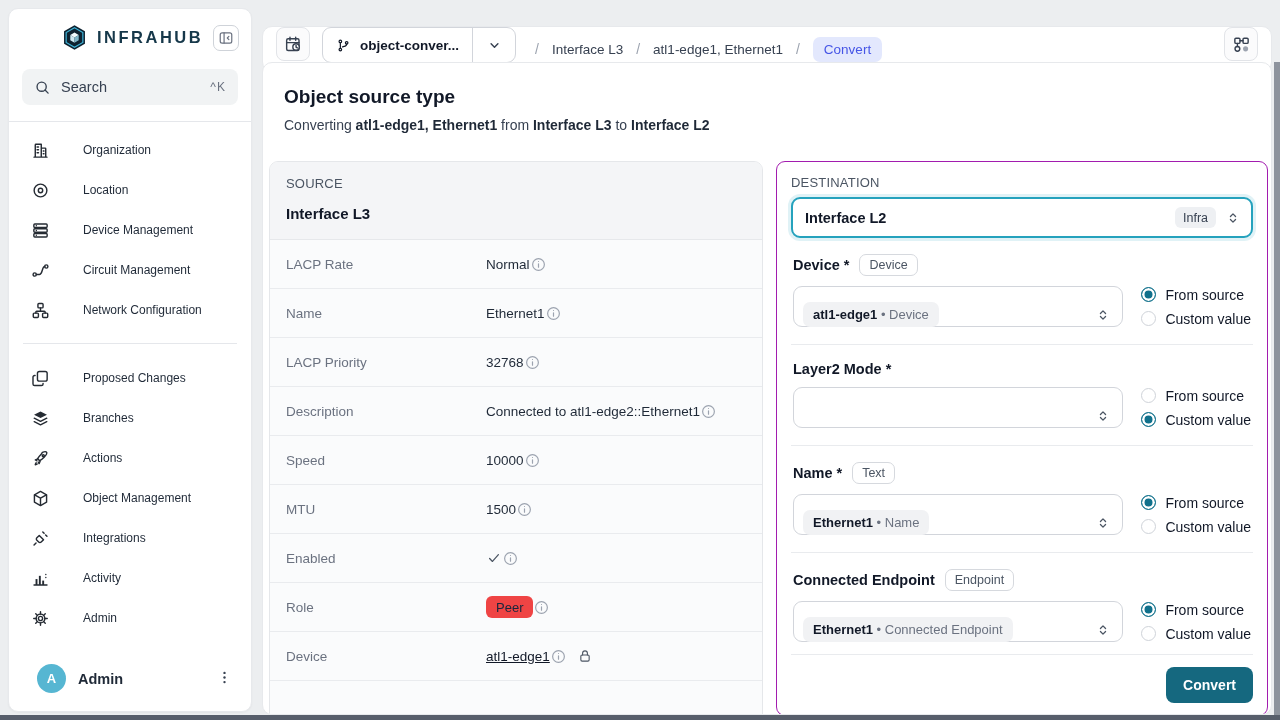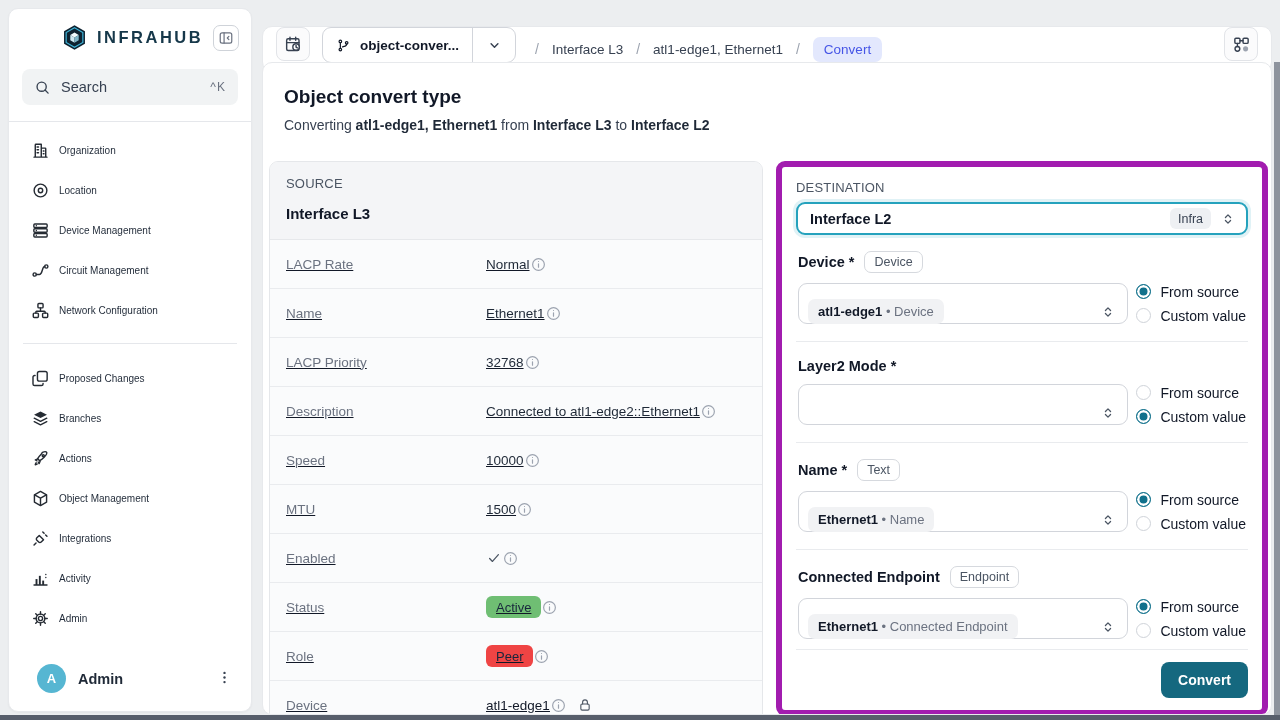--- a/index.html
+++ b/index.html
@@ -25,22 +25,22 @@
   }
   .sb-header { display:flex; align-items:center; padding:15px 12px 8px 15px;margin-left:37px; }
   .brand { margin-left:9px; font-size:16.5px; font-weight:700; letter-spacing:2.5px; color:#16384a; }
   .collapse-btn { margin-left:auto; width:26px; height:26px; border:1px solid #cfd3d9; border-radius:7px;
     background:#fff; color:#6b7280; display:flex; align-items:center; justify-content:center; cursor:pointer; }
   .search-box { margin:10px 13px 0; height:36px; background:#f1f3f4; border-radius:8px;
     display:flex; align-items:center; gap:10px; padding:0 12px; color:#374151; font-size:14.5px; cursor:text; }
   .search-box .shortcut { margin-left:auto; color:#6b7280; font-size:12px; letter-spacing:1px; }
   .sb-div { border-top:1px solid #e5e7eb; margin:16px 0 8px; }
   .sb-div2 { border-top:1px solid #e5e7eb; margin:13px 14px 14px; }
-  .nav-item { height:40px; display:flex; align-items:center; gap:9px; padding:0 10px 0 22px;
-    font-size:10px; color:#1f2937; cursor:pointer; white-space:nowrap; }
+  .nav-item { height:40px; display:flex; align-items:center; gap:33px; padding:0 10px 0 22px;
+    font-size:12px; color:#1f2937; cursor:pointer; white-space:nowrap; }
   .nav-item .ic { color:#252b33; }
   .user-row { position:absolute; left:10px; right:8px; bottom:12px; display:flex; align-items:center;
     gap:12px; padding:6px 10px 6px 18px; }
   .avatar { width:29px; height:29px; border-radius:50%; background:#56b6d2; color:#fff;
     display:flex; align-items:center; justify-content:center; font-size:13px; font-weight:700; }
   .uname { font-size:14.5px; font-weight:700; color:#1f2937; }
   .kebab { margin-left:auto; color:#374151; background:none; border:none; cursor:pointer; }
 
   
   .topbar { position:absolute; left:262px; top:26px; width:1010px; height:46px; background:#fff;
@@ -65,32 +65,32 @@
   .page-title { position:absolute; left:21px; top:23px; font-size:19px; font-weight:700; color:#111827; }
   .page-subtitle { position:absolute; left:21px; top:54px; font-size:14px; color:#374151; }
   .page-subtitle b { color:#1f2937; }
 
   
   .panel-src { position:absolute; left:6px; top:98px; width:494px; height:640px;
     border:1px solid #e5e7ea; border-radius:9px; background:#fafbfc; overflow:hidden; }
   .src-head { padding:14px 16px 17px; background:#f4f5f7; border-bottom:1px solid #e6e8eb; }
   .eyebrow { font-size:13px; color:#4b5563; letter-spacing:.2px; }
   .src-kind { margin-top:14px; font-size:15px; font-weight:700; color:#111827; }
-  .row { height:49px; display:flex; align-items:center; border-bottom:1px solid #e9ebee;text-decoration:underline; }
+  .row { height:49px; display:flex; align-items:center; border-bottom:1px solid #e9ebee; }
   .row-label { width:216px; padding-left:16px; font-size:13.5px; color:#6b7280; flex:none; }
   .row-val { display:flex; align-items:center; gap:0; font-size:13.5px; color:#1f2937; }
   .row-val .info { color:#9ca3af; cursor:pointer; }
   .badge { padding:3.5px 10px; border-radius:6px; font-size:13px; color:#18263c; font-weight:500; }
   .val-link { color:#111827; text-decoration:underline; cursor:pointer; }
   .lock { color:#4b5563; margin-left:10px; }
   .chk { color:#4b5563; }
 
   
   .panel-dst { position:absolute; left:513px; top:98px; width:492px; height:555px;
-    border:6px solid #a21caf; border-radius:9px; background:#fff; padding:13px 14px 12px;
+    border:1px solid #a21caf; border-radius:9px; background:#fff; padding:13px 14px 12px;
     display:flex; flex-direction:column; }
   .type-select { margin-top:7px; height:41px; border:2px solid #25a2bd; border-radius:9px;
     box-shadow:0 0 0 3px rgba(37,162,189,.14); display:flex; align-items:center;
     padding:0 10px 0 12px; cursor:pointer; background:#fff; }
   .type-select .tval { font-size:14.5px; font-weight:700; color:#111827; }
   .type-select .right { margin-left:auto; display:flex; align-items:center; gap:9px; }
   .gray-badge { background:#eef0f3; color:#374151; font-size:12.5px; padding:3.5px 8px; border-radius:6px; }
   .updown { color:#4b5563; }
 
   .f-sec { padding:16px 2px 17px; }
@@ -343,21 +343,21 @@
           <rect x="11.6" y="3.4" width="5.4" height="5.4" rx="1.2"></rect>
         <circle cx="5.7" cy="14.6" r="2.5"></circle>
           <circle cx="14.3" cy="14.6" r="2.7" fill="#9ca3af" stroke="none"></circle>
         <path d="M8.4 6.1h3.2M5.7 8.8v3.3"></path>
       </svg>
     </span>
   </button>
 </header>
 
 <main class="card">
-  <h1 class="page-title">Object convert type</h1>
+  <h1 class="page-title">Object source type</h1>
   <p class="page-subtitle" id="subtitle"><span>Converting </span><b>atl1-edge1, Ethernet1</b><span> from </span><b>Interface L3</b><span> to </span><b>Interface L2</b></p>
 
   <section class="panel-src">
     <div class="src-head">
       <div class="eyebrow">SOURCE</div>
       <div class="src-kind">Interface L3</div>
     </div>
     <div id="source-rows">
         <div class="row">
           <span class="row-label">LACP Rate</span>
@@ -432,32 +432,20 @@
           </span>
         </div>
         <div class="row">
           <span class="row-label">Enabled</span>
           <span class="row-val">
             <span class="ic chk">
               <svg width="16" height="16" viewBox="0 0 20 20" fill="none" stroke="currentColor" stroke-width="1.6" stroke-linecap="round" stroke-linejoin="round">
                 <path d="m4.5 10.6 3.6 3.7 7.4-8.5"></path>
               </svg>
             </span>
-            <span class="ic info">
-              <svg width="17" height="17" viewBox="0 0 20 20" fill="none" stroke="currentColor" stroke-width="1.4" stroke-linecap="round" stroke-linejoin="round">
-                <circle cx="10" cy="10" r="6.9"></circle>
-                <path d="M10 9.2v4M10 6.5h.01"></path>
-              </svg>
-            </span>
-          </span>
-        </div>
-        <div class="row">
-          <span class="row-label">Status</span>
-          <span class="row-val">
-            <span class="badge" style="background: rgb(111, 190, 115);">Active</span>
             <span class="ic info">
               <svg width="17" height="17" viewBox="0 0 20 20" fill="none" stroke="currentColor" stroke-width="1.4" stroke-linecap="round" stroke-linejoin="round">
                 <circle cx="10" cy="10" r="6.9"></circle>
                 <path d="M10 9.2v4M10 6.5h.01"></path>
               </svg>
             </span>
           </span>
         </div>
         <div class="row">
           <span class="row-label">Role</span>

